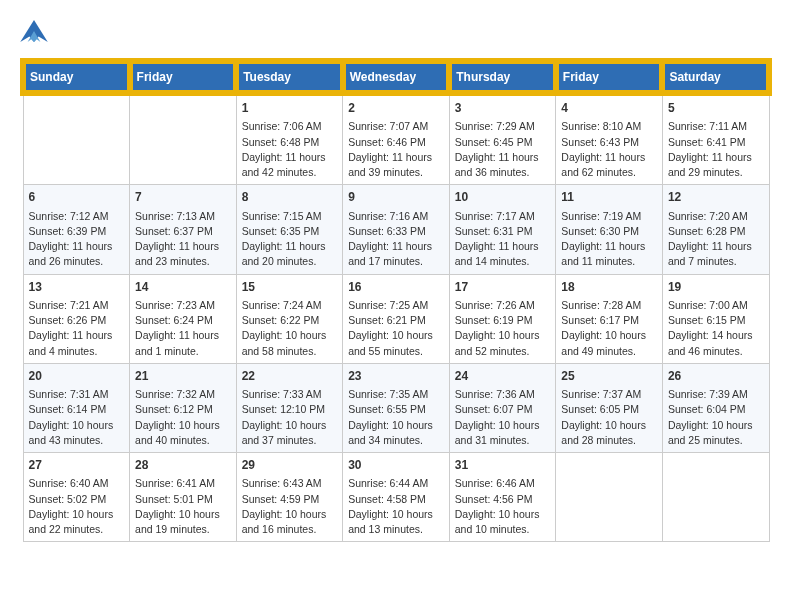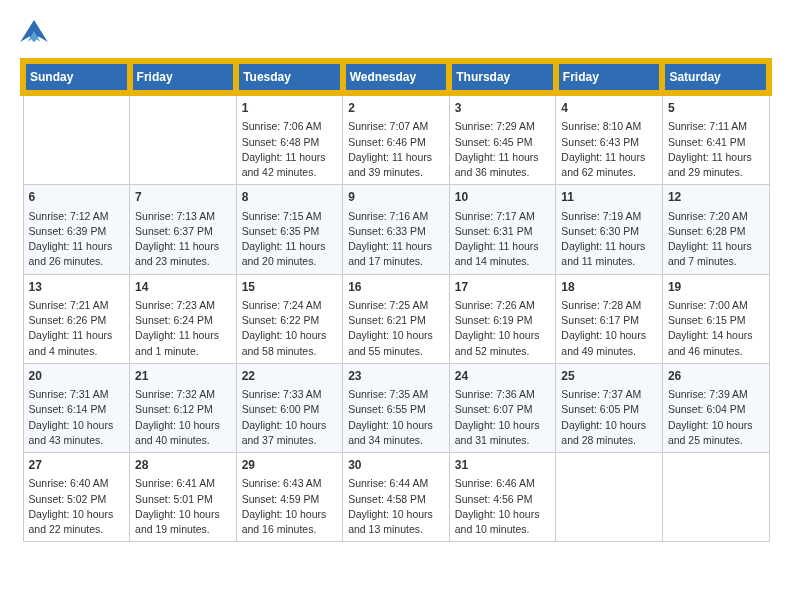--- a/index.html
+++ b/index.html
@@ -242,21 +242,21 @@
         </td>
         <td>
           <span class="day-num">21</span>
           <div>Sunrise: 7:32 AM</div>
           <div>Sunset: 6:12 PM</div>
           <div>Daylight: 10 hours and 40 minutes.</div>
         </td>
         <td>
           <span class="day-num">22</span>
           <div>Sunrise: 7:33 AM</div>
-          <div>Sunset: 6:00 PM</div>
+          <div>Sunset: 12:10 PM</div>
           <div>Daylight: 10 hours and 37 minutes.</div>
         </td>
         <td>
           <span class="day-num">23</span>
           <div>Sunrise: 7:35 AM</div>
           <div>Sunset: 6:55 PM</div>
           <div>Daylight: 10 hours and 34 minutes.</div>
         </td>
         <td>
           <span class="day-num">24</span>

